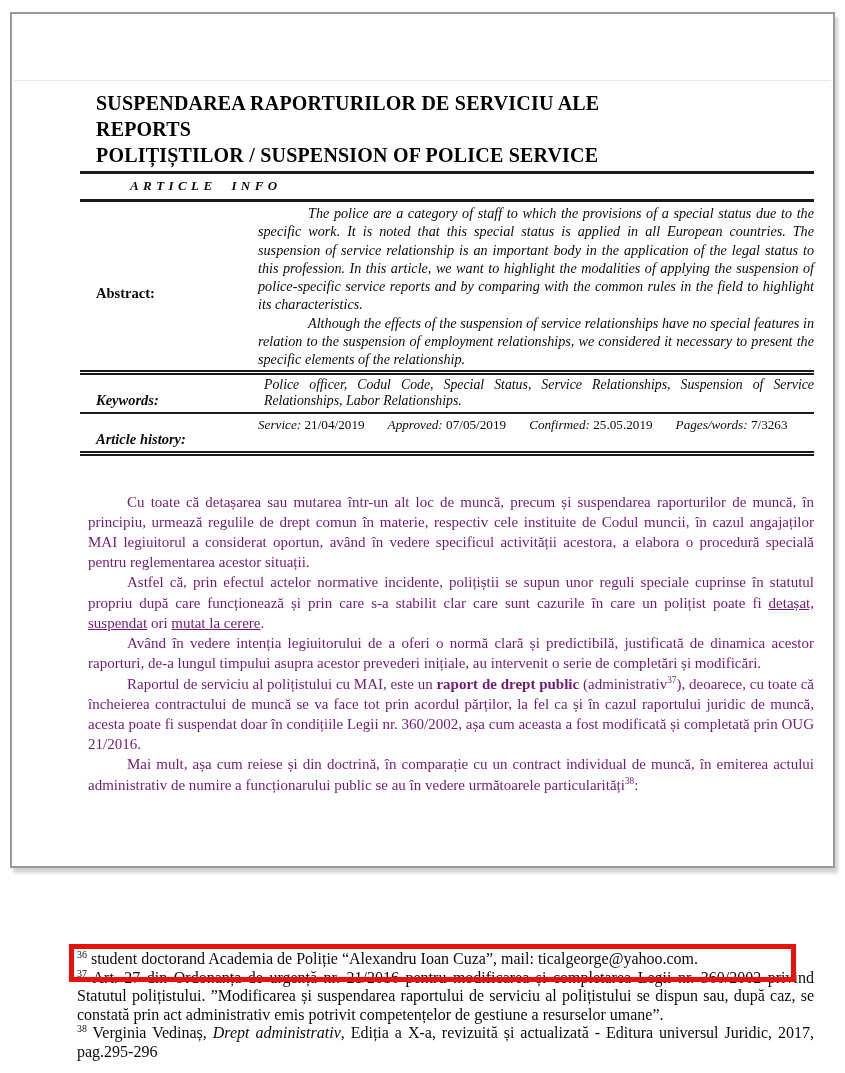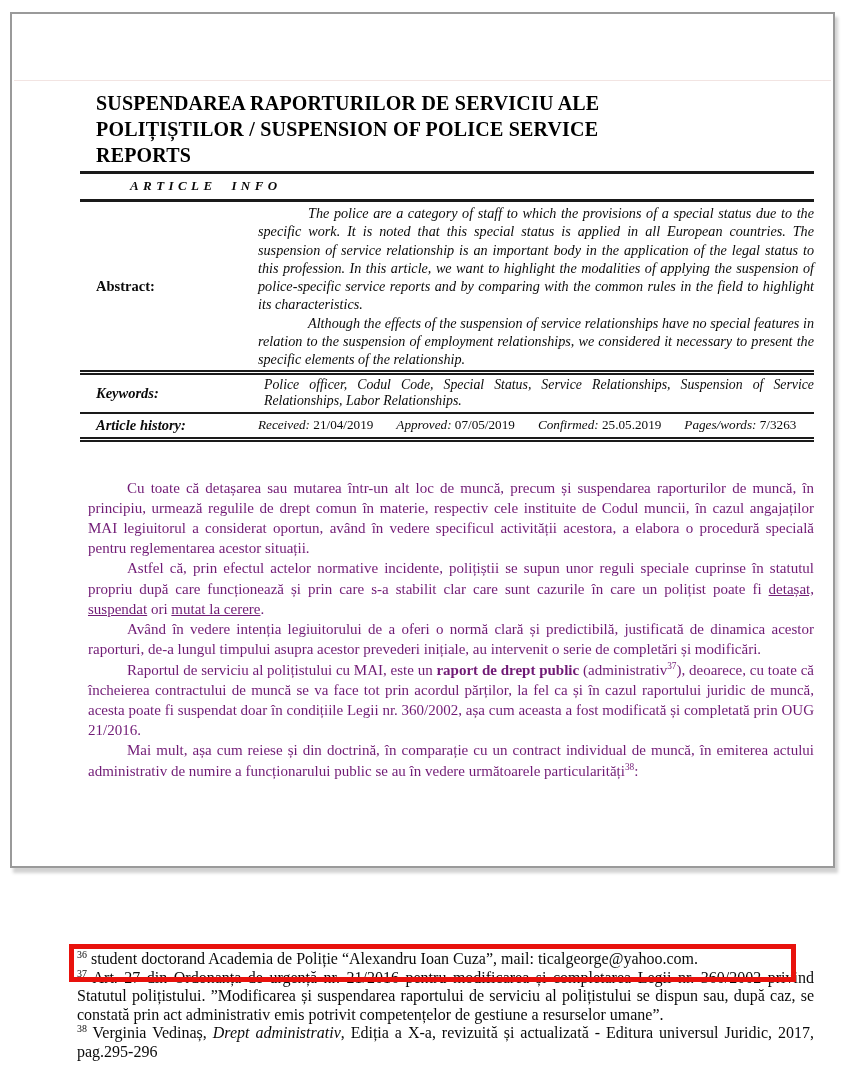--- a/index.html
+++ b/index.html
@@ -90,20 +90,21 @@
 
   .info-row {
     display: grid;
     grid-template-columns: 170px 1fr;
   }
   .info-label {
     padding-left: 8px;
     font-size: 14.5px;
     font-weight: bold;
     align-self: center;
+    margin-top: 14px;
   }
   .info-label.italic { font-style: italic; }
 
   .abstract-row { padding: 2px 0 1px 0; }
   .abstract-text {
     font-style: italic;
     font-size: 14.2px;
     line-height: 18.3px;
     text-align: justify;
   }
@@ -168,22 +169,22 @@
 <body>
 
 <div class="canvas">
   <div class="page-frame">
     <div class="scan-line"></div>
 
     <div class="content">
 
       <div class="title">
         <div>SUSPENDAREA RAPORTURILOR DE SERVICIU ALE</div>
+        <div>REPORTS</div>
         <div>POLIȚIȘTILOR / SUSPENSION OF POLICE SERVICE</div>
-        <div>REPORTS</div>
       </div>
 
 
       <div class="rule"></div>
 
       <div class="article-info-heading">ARTICLE INFO</div>
 
       <div class="rule"></div>
 
       <div class="info-row abstract-row">
@@ -199,21 +200,21 @@
       <div class="info-row keywords-row">
         <div class="info-label italic">Keywords:</div>
         <div class="keywords-text">Police officer, Codul Code, Special Status, Service Relationships, Suspension of Service Relationships, Labor Relationships.</div>
       </div>
 
       <div class="rule-thin"></div>
 
       <div class="info-row history-row">
         <div class="info-label italic">Article history:</div>
         <div class="history-values">
-          <span class="history-item"><span class="h-label">Received:</span> <span>21/04/2019</span></span>
+          <span class="history-item"><span class="h-label">Service:</span> <span>21/04/2019</span></span>
           <span class="history-item"><span class="h-label">Approved:</span> <span>07/05/2019</span></span>
           <span class="history-item"><span class="h-label">Confirmed:</span> <span>25.05.2019</span></span>
           <span class="history-item"><span class="h-label">Pages/words:</span> <span>7/3263</span></span>
         </div>
       </div>
 
       <div class="rule-double"></div>
 
       <div class="body-text">
           <p class="body-p"><span>Cu toate că detașarea sau mutarea într-un alt loc de muncă, precum și suspendarea raporturilor de muncă, în principiu, urmează regulile de drept comun în materie, respectiv cele instituite de Codul muncii, în cazul angajaților MAI legiuitorul a considerat oportun, având în vedere specificul activității acestora, a elabora o procedură specială pentru reglementarea acestor situații.</span></p>

